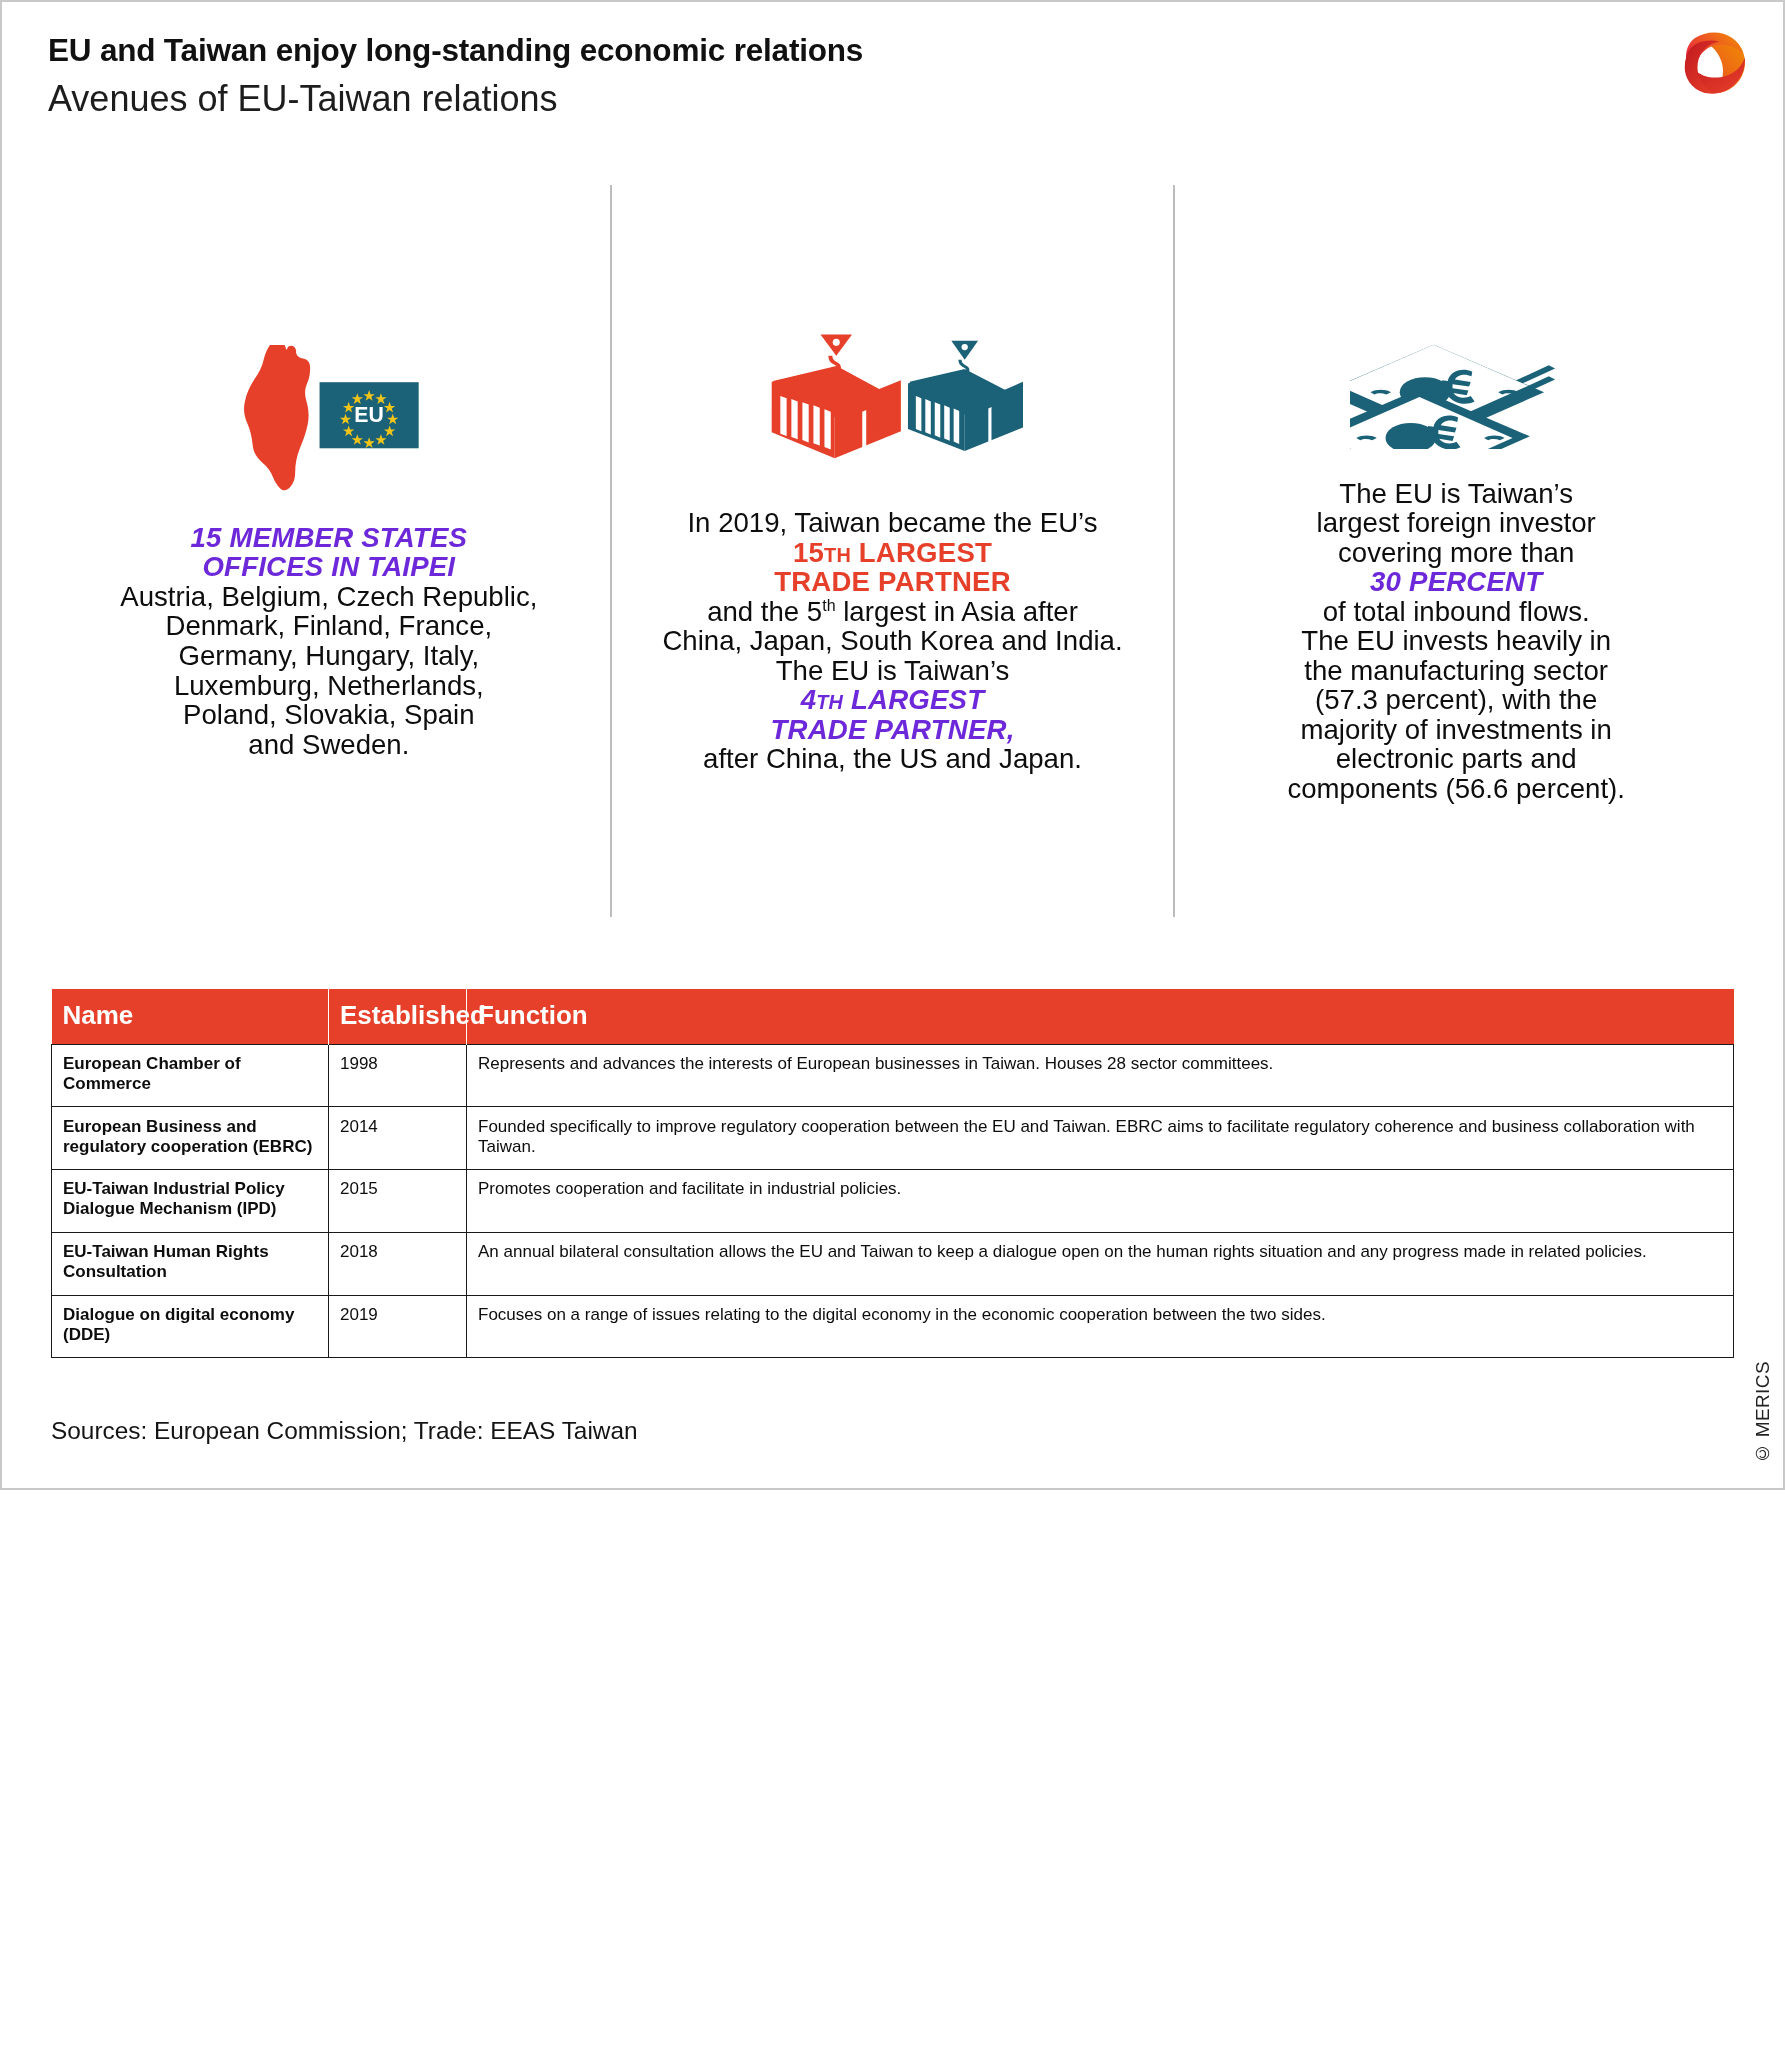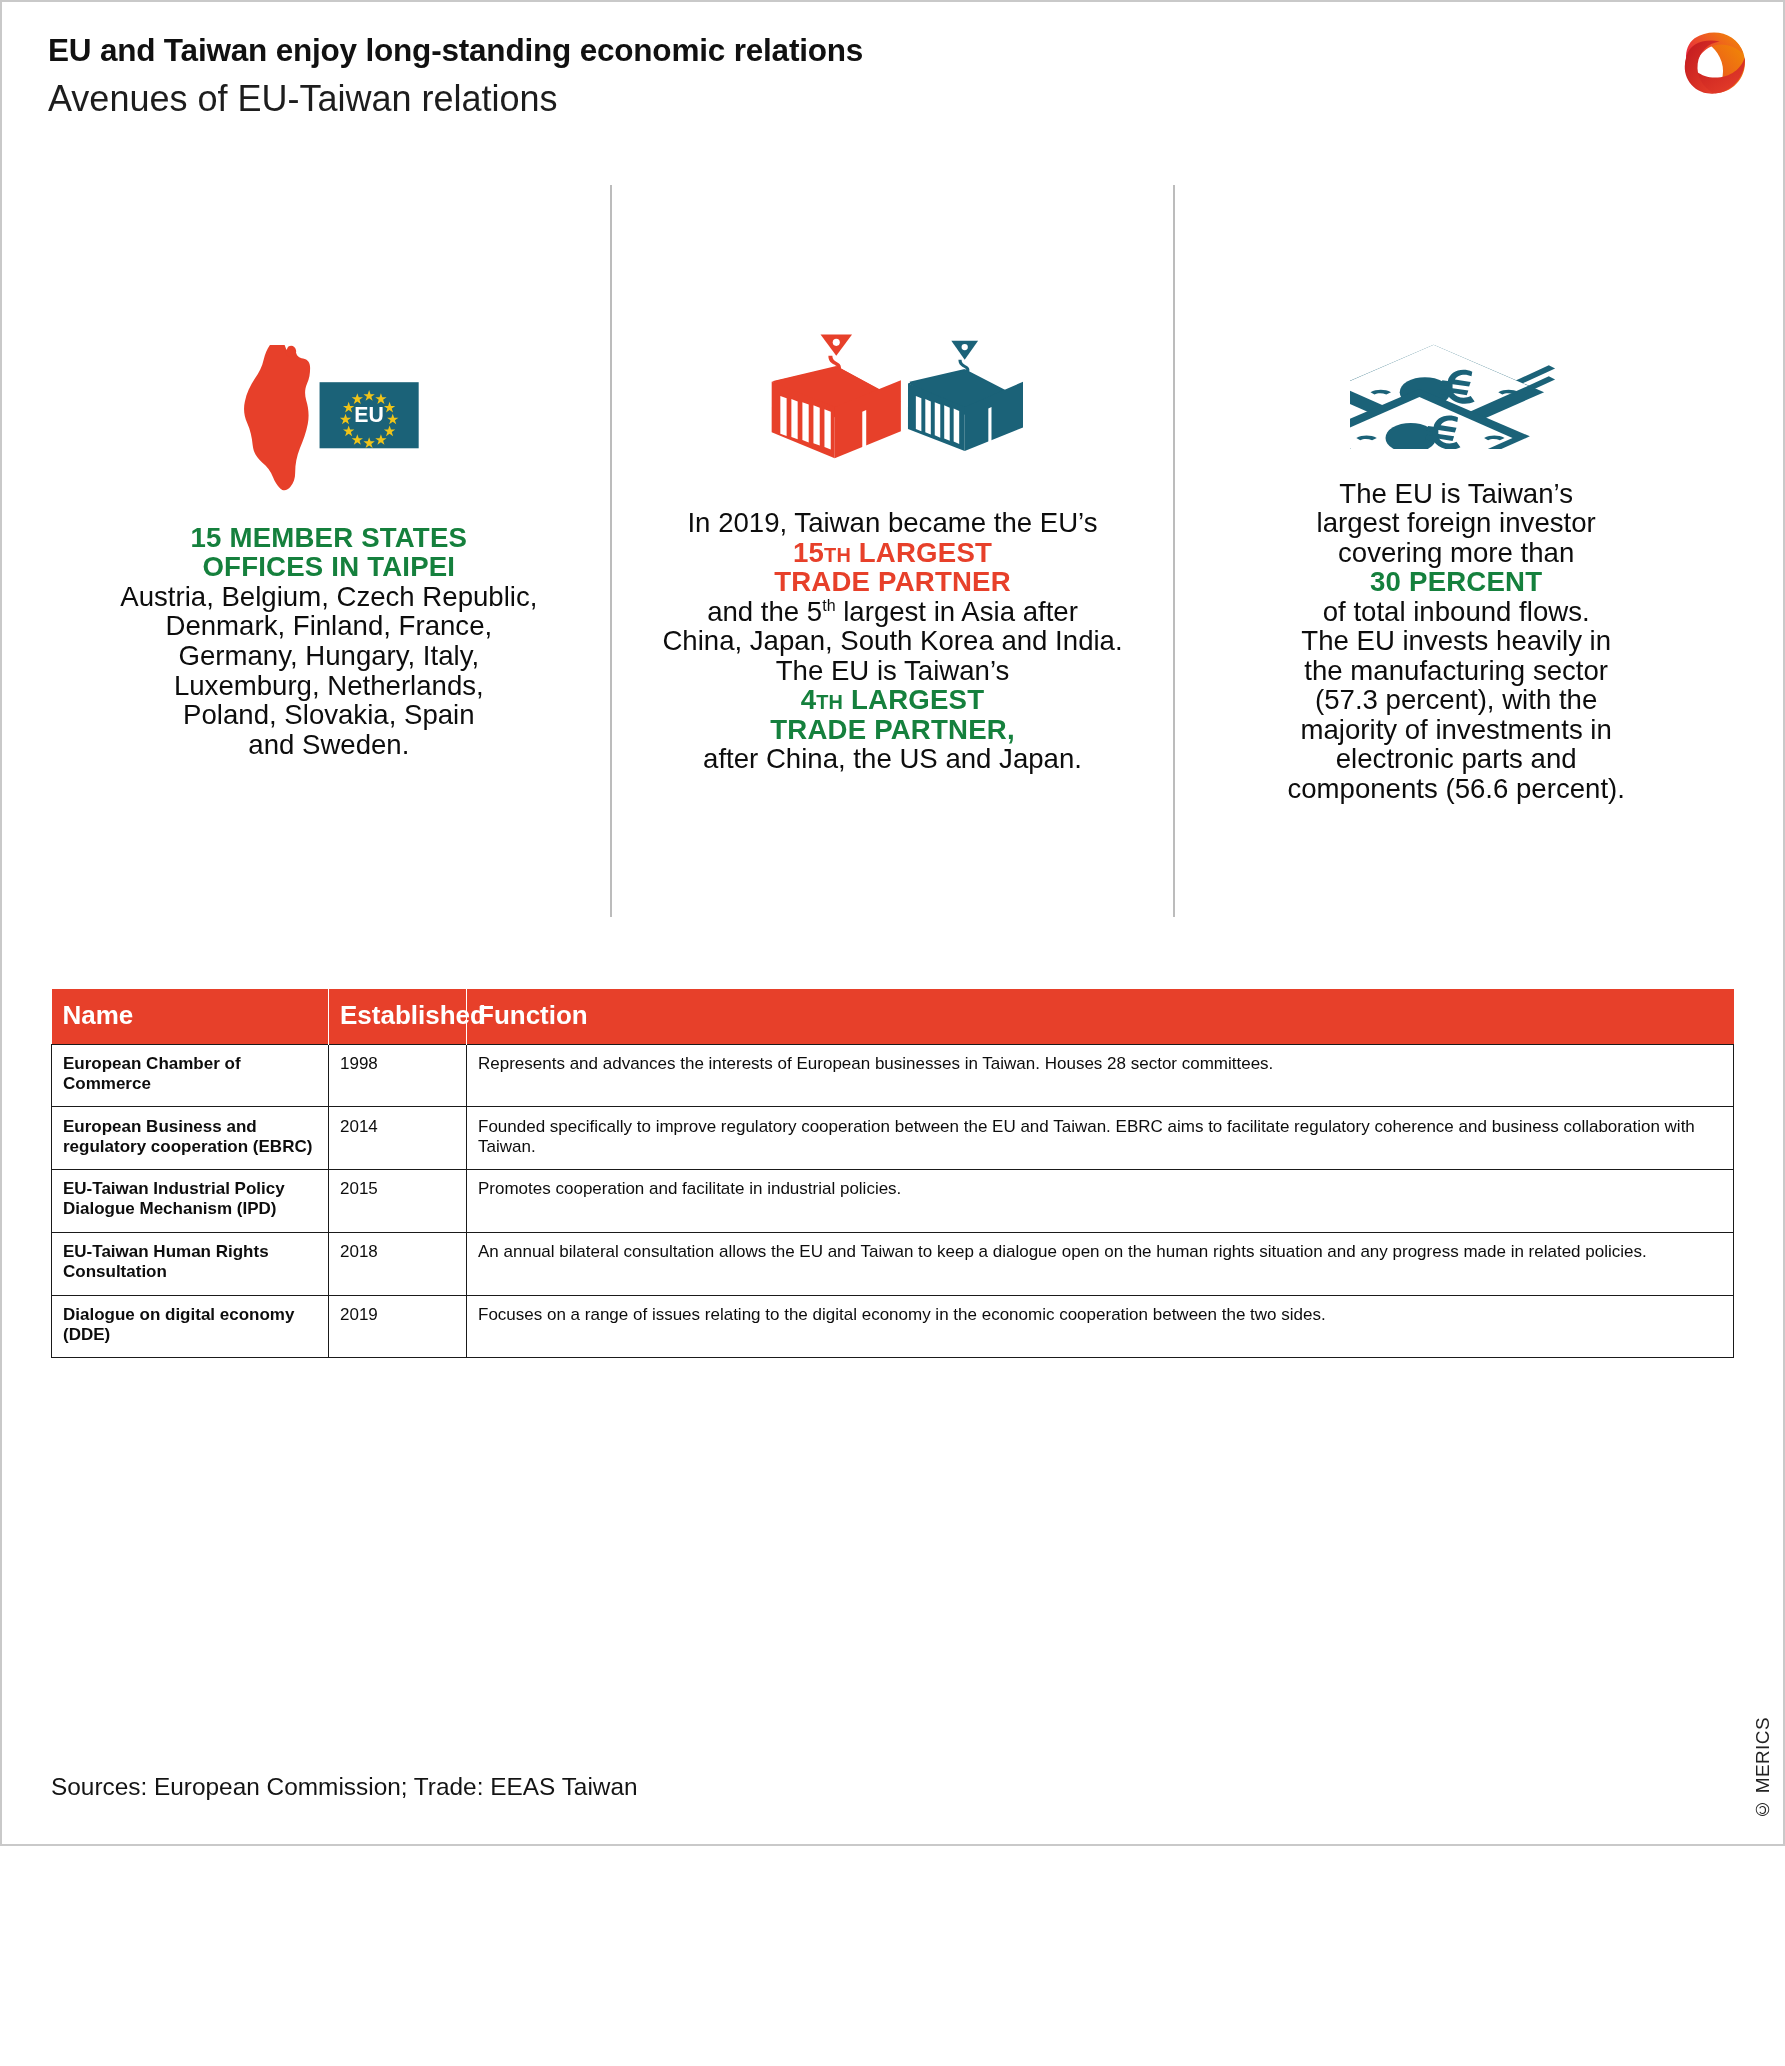--- a/index.html
+++ b/index.html
@@ -5,21 +5,21 @@
   * { box-sizing: border-box; margin: 0; padding: 0; }
   html, body {
     width: 1785px;
     height: 2066px;
     background: #ffffff;
     font-family: "Liberation Sans", sans-serif;
   }
   #page {
     position: relative;
     width: 1785px;
-    height: 1846px;
+    height: 1490px;
     background: #ffffff;
     border: 2.4px solid #c9c9c9;
     overflow: hidden;
   }
 
   
   #header {
     position: absolute;
     left: 46px; top: 30px; right: 46px;
   }
@@ -70,23 +70,24 @@
     justify-content: center;
     margin-bottom: 30px;
   }
   .col-text {
     text-align: center;
     font-size: 27.6px;
     line-height: 1.07;
     color: #0d0d0d;
   }
   .col-text .hl-teal {
-    color: #15803d;
+    color: #6d28d9;
     font-weight: bold;
     letter-spacing: 0.2px;
+    font-style: italic;
   }
   .col-text .hl-red {
     color: #e7402a;
     font-weight: bold;
     letter-spacing: 0.2px;
   }
   .col-text sup { font-size: 0.58em; vertical-align: super; }
   .col-text .supcap { font-size: 0.72em; vertical-align: baseline; }
   .ln { display: block; }
 

